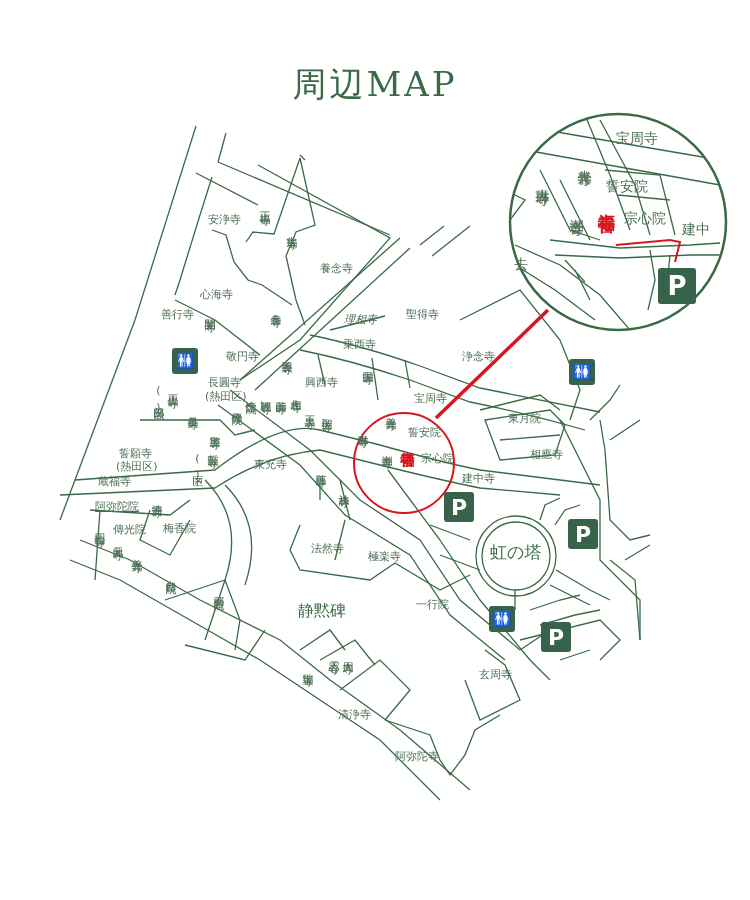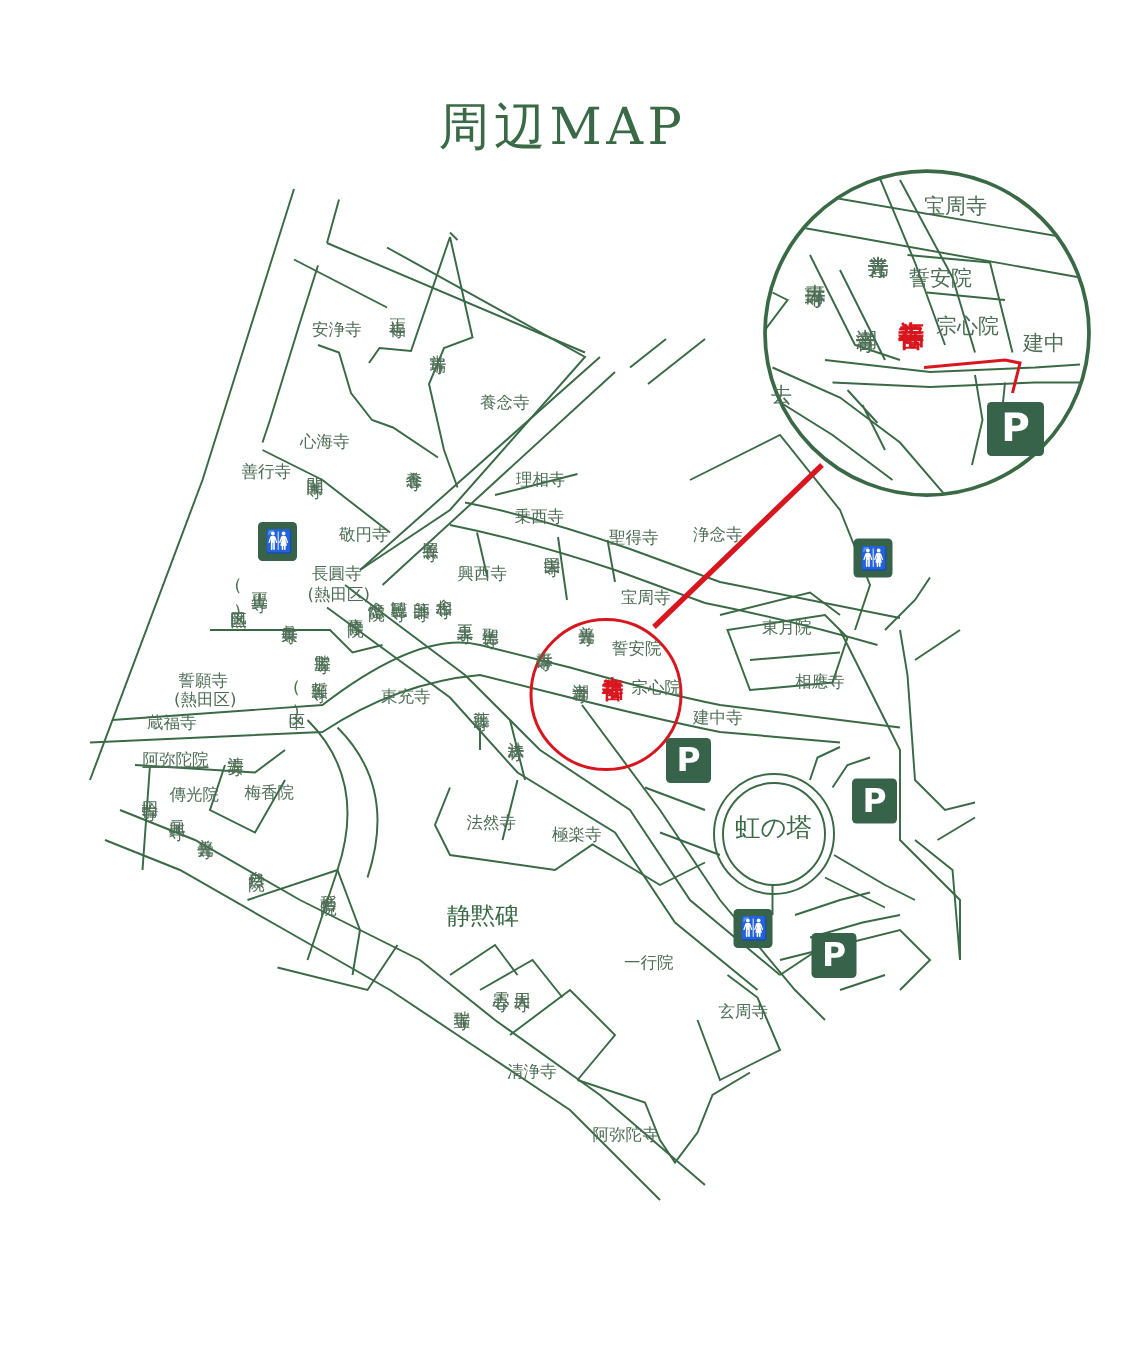--- a/index.html
+++ b/index.html
@@ -121,44 +121,44 @@
 <div class="target" style="left:596px; top:200px; font-size:17px;">善福寺</div>
 <div class="icon-box parking lg" style="left:658px; top:268px;">P</div>
 
 <div class="lbl big" style="left:298px; top:604px;">静黙碑</div>
 <div class="lbl tower" style="left:488px; top:546px;">虹の塔</div>
 
 <div class="lbl" style="left:208px; top:213px;">安浄寺</div>
 <div class="lbl" style="left:320px; top:262px;">養念寺</div>
 <div class="lbl" style="left:200px; top:288px;">心海寺</div>
 <div class="lbl" style="left:161px; top:308px;">善行寺</div>
-<div class="lbl" style="left:344px; top:313px;">理相寺</div>
+<div class="lbl" style="left:344px; top:313px;font-style:italic;">理相寺</div>
 <div class="lbl" style="left:343px; top:338px;">乗西寺</div>
-<div class="lbl" style="left:406px; top:308px;margin-top:44px;">聖得寺</div>
+<div class="lbl" style="left:406px; top:308px;">聖得寺</div>
 <div class="lbl" style="left:226px; top:350px;">敬円寺</div>
 <div class="lbl" style="left:305px; top:376px;">興西寺</div>
 <div class="lbl" style="left:462px; top:350px;text-align:right;">浄念寺</div>
 <div class="lbl" style="left:414px; top:392px;">宝周寺</div>
 <div class="lbl" style="left:208px; top:376px;">長圓寺</div>
 <div class="lbl" style="left:205px; top:390px;">(熱田区)</div>
 <div class="lbl" style="left:508px; top:412px;">東月院</div>
 <div class="lbl" style="left:530px; top:448px;">相應寺</div>
 <div class="lbl" style="left:408px; top:426px;">誓安院</div>
 <div class="lbl" style="left:421px; top:452px;">宗心院</div>
 <div class="lbl" style="left:462px; top:472px;">建中寺</div>
 <div class="lbl" style="left:254px; top:458px;">東充寺</div>
 <div class="lbl" style="left:119px; top:447px;">誓願寺</div>
 <div class="lbl" style="left:116px; top:460px;">(熱田区)</div>
 <div class="lbl" style="left:98px; top:475px;">蔵福寺</div>
 <div class="lbl" style="left:95px; top:500px;text-decoration:underline;">阿弥陀院</div>
 <div class="lbl" style="left:163px; top:522px;">梅香院</div>
 <div class="lbl" style="left:113px; top:523px;">傳光院</div>
 <div class="lbl" style="left:311px; top:542px;">法然寺</div>
 <div class="lbl" style="left:368px; top:550px;">極楽寺</div>
-<div class="lbl" style="left:416px; top:598px;margin-top:37px;">一行院</div>
+<div class="lbl" style="left:416px; top:598px;">一行院</div>
 <div class="lbl" style="left:479px; top:668px;">玄周寺</div>
 <div class="lbl" style="left:338px; top:708px;">清浄寺</div>
 <div class="lbl" style="left:395px; top:750px;">阿弥陀寺</div>
 
 <div class="lbl v" style="left:258px; top:203px;">正福寺</div>
 <div class="lbl v" style="left:285px; top:227px;">常瑞寺</div>
 <div class="lbl v" style="left:203px; top:310px;">開闡寺</div>
 <div class="lbl v" style="left:269px; top:305px;">養念寺</div>
 <div class="lbl v" style="left:280px; top:352px;">養照寺</div>
 <div class="lbl v" style="left:361px; top:362px;">栄国寺</div>

